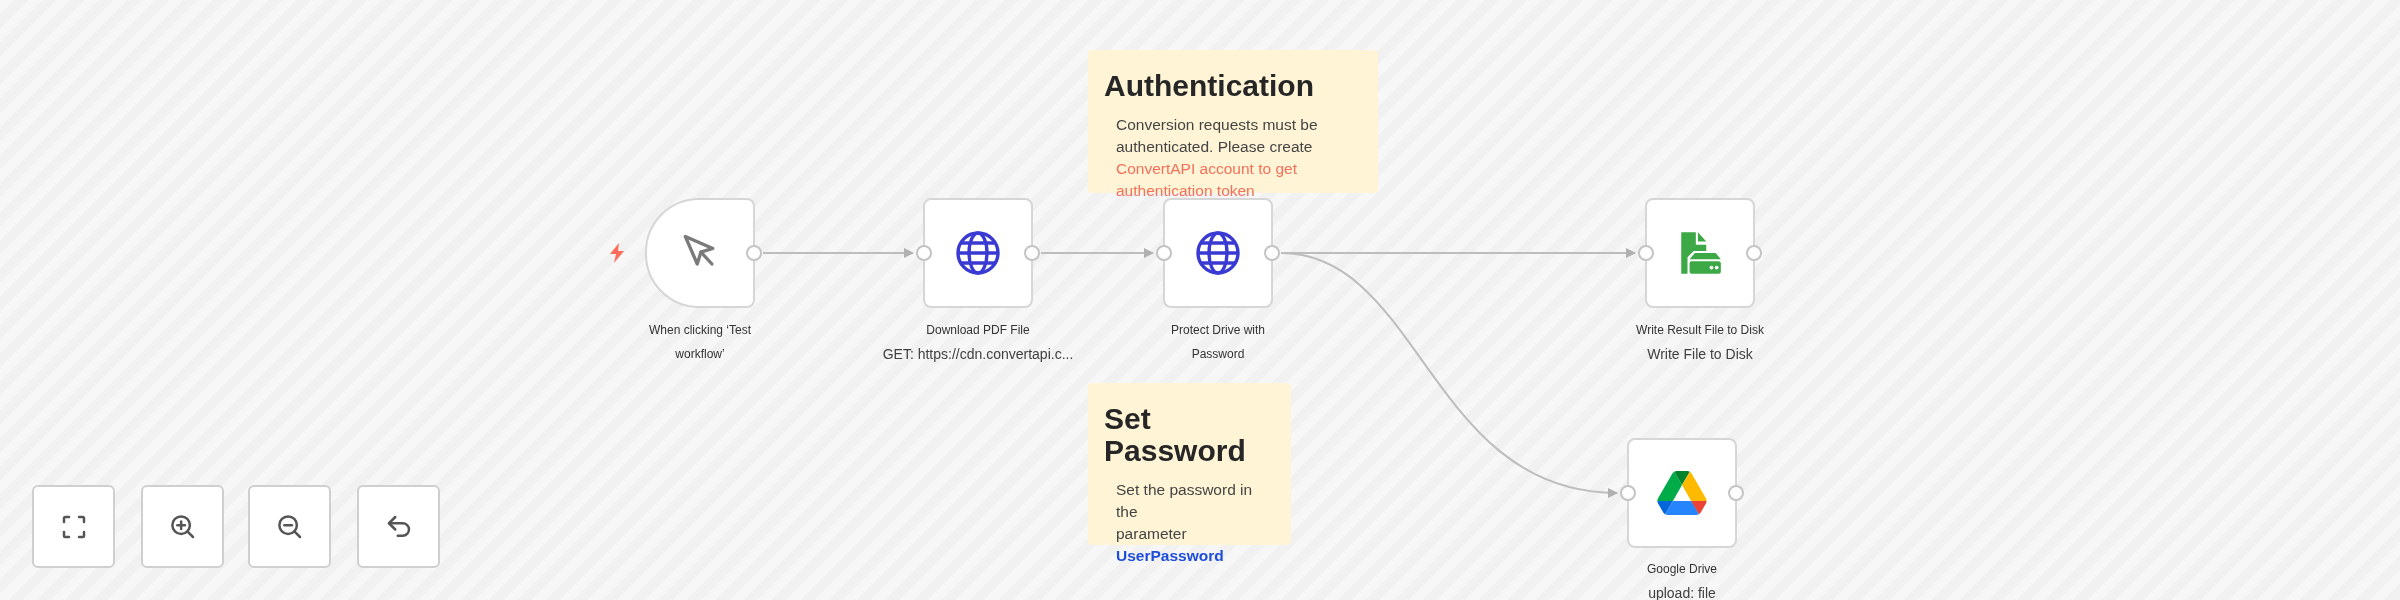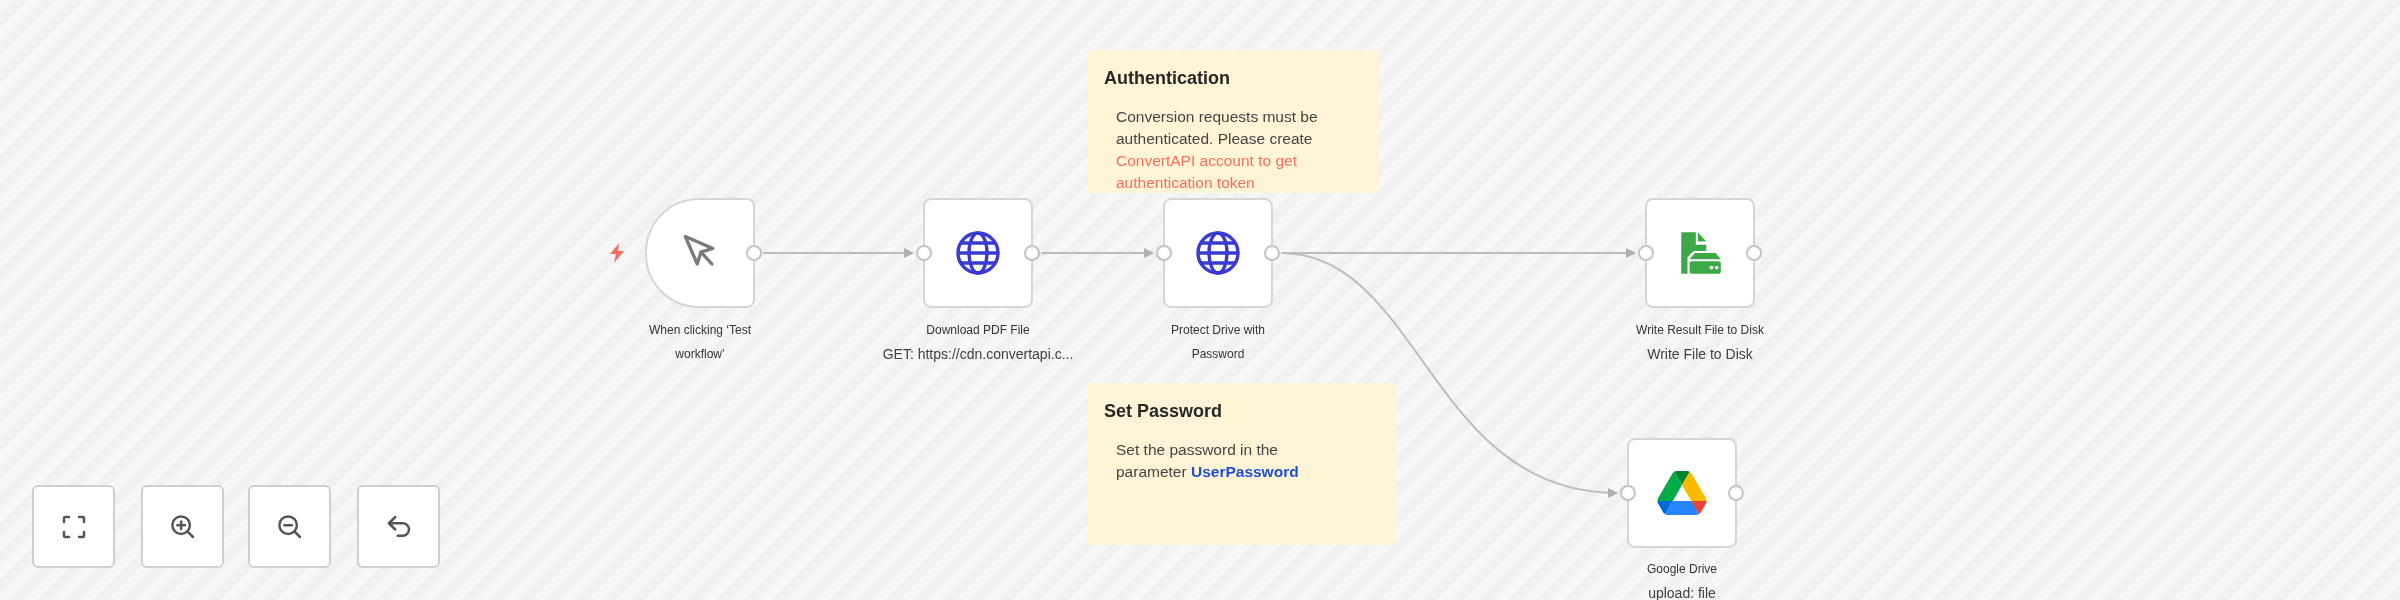--- a/index.html
+++ b/index.html
@@ -32,21 +32,21 @@
   }
   .sublabel {
     position:absolute; width:260px; text-align:center;
     font-size:14px; color:#404040; white-space:nowrap; overflow:hidden; text-overflow:ellipsis;
   }
 
   .sticky {
     position:absolute; background:#fff5d6; border-radius:4px; box-sizing:border-box;
     padding:12px 16px;
   }
-  .sticky h3 { margin:0 0 10px 0; font-size:18px; font-weight:bold; color:#262626; line-height:32px; }
+  .sticky h3 { margin:8px 0 10px 0; font-size:30px; font-weight:bold; color:#262626; line-height:32px; }
   .sticky p { margin:12px; font-size:15.5px; line-height:22px; color:#444; }
   .sticky .link { color:#f4705a; }
   .sticky b { color:#1d4ed8; }
 
   .ctrl {
     position:absolute; top:485px; width:83px; height:83px; box-sizing:border-box;
     background:#fff; border:2px solid #cfcfcf; border-radius:6px;
     display:flex; align-items:center; justify-content:center;
   }
   .bolt { position:absolute; }
@@ -73,21 +73,21 @@
     <p>
       <span>Conversion requests must be</span><br>
       <span>authenticated. Please create</span><br>
       <span class="link">
         <span>ConvertAPI account to get</span><br>
         <span>authentication token</span>
       </span>
     </p>
   </div>
 
-  <div class="sticky" style="left:1088px; top:383px; width:308px; height:162px;">
+  <div class="sticky" style="left:1088px; top:383px; width:203px; height:162px;">
     <h3>Set Password</h3>
     <p>
       <span>Set the password in the</span><br>
       <span>parameter </span><b>UserPassword</b>
     </p>
   </div>
 
   <svg class="bolt" style="left:608px; top:243px;" width="18" height="20" viewBox="0 0 18 20">
     <path d="M11,0 L2,11 L8,11 L6,20 L16,8 L10,8 Z" fill="#ff6d5a"></path>
   </svg>

